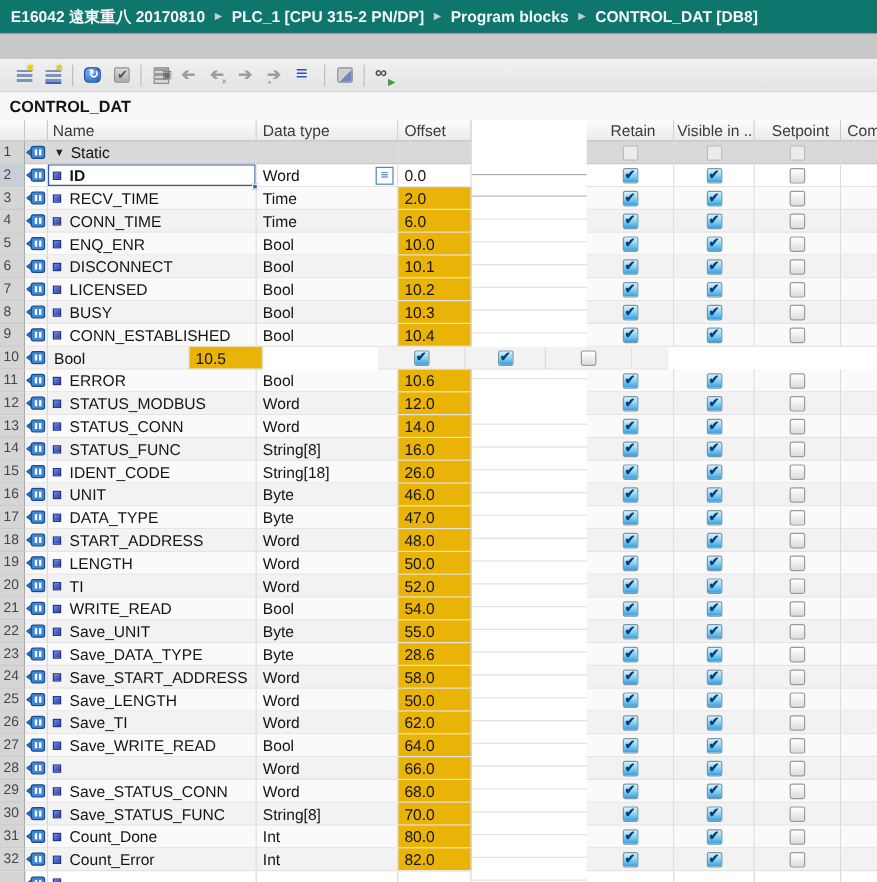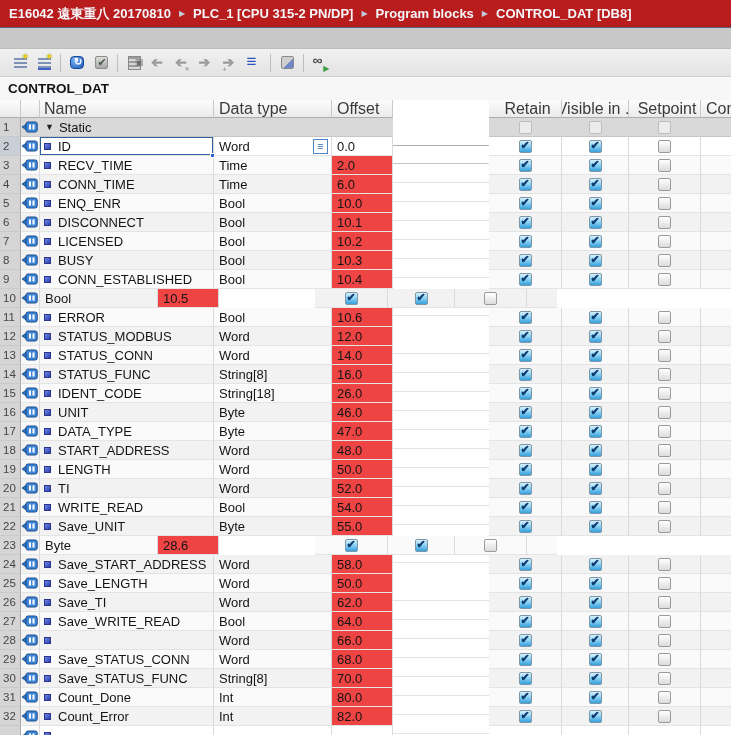--- a/index.html
+++ b/index.html
@@ -1,20 +1,20 @@
 <!DOCTYPE html>
 <html><head>
 <meta charset="utf-8">
 <style>
   * { margin:0; padding:0; box-sizing:border-box; }
   html,body { width:731px; height:735px; overflow:hidden; }
   body { font-family:"Liberation Sans", sans-serif; background:#fff; position:relative; }
 
   
-  .crumbbar { height:28px; background:#b91c1c; display:flex; align-items:center;
+  .crumbbar { height:28px; background:#0f766e; display:flex; align-items:center;
               padding-left:9px; border-bottom:1px solid #55657e; }
   .crumb { color:#f5f7fa; font-size:13px; font-weight:bold; white-space:nowrap; cursor:default; }
   .crumb-sep { color:#c3cbd8; font-size:8px; margin:0 8px; }
 
   
   .band { height:21px; background:#c8c8c8; border-bottom:1px solid #bdbdbd; }
 
   
   .toolbar { height:28px; background:linear-gradient(180deg,#f1f1f1,#e3e3e3);
              border-bottom:1px solid #cfcfcf; display:flex; align-items:center; padding-left:8px; }
@@ -67,54 +67,54 @@
      color:#3f9e3f; font-size:8px; }
 
   
   .titlebar { height:23px; background:#f7f7f7; display:flex; align-items:center; padding-left:8px; }
   .titlebar span { font-size:13.5px; font-weight:bold; color:#141414; }
 
   
   .tbl { width:731px; }
   .hrow { display:flex; height:18px; }
   .hcell { background:linear-gradient(180deg,#fcfcfc,#ebebeb); border-right:1px solid #c9c9c9;
-           border-bottom:1px solid #adadad; font-size:16px; color:#3a3a3a;
+           border-bottom:1px solid #adadad; font-size:13px; color:#3a3a3a;
            display:flex; align-items:center; padding-left:5px; overflow:hidden; white-space:nowrap; }
   .row { display:flex; height:19px; }
   .cell { border-right:1px solid #dadada; border-bottom:1px solid #e4e4e4;
           display:flex; align-items:center; overflow:hidden; white-space:nowrap;
           font-size:13px; color:#141414; position:relative; }
   .c-num      { width:21px; }
   .c-icon     { width:19px; justify-content:center; }
   .c-name     { width:174px; padding-left:4px; }
   .c-type     { width:118px; padding-left:5px; }
   .c-offset   { width:61px;  padding-left:5px; }
   .c-start    { width:96px;  padding-left:5px; color:#9a9a9a;margin-top:45px; }
   .c-retain   { width:73px;  justify-content:center; }
   .c-visible  { width:67px;  justify-content:center; }
   .c-setpoint { width:72px;  justify-content:center; }
   .c-comment  { width:30px;  border-right:none; }
 
   .cell.c-num { background:#d5d5d5; border-right:1px solid #a9a9a9; border-bottom:1px solid #c9c9c9;
                 font-size:11.5px; color:#454545; padding-left:3px; }
   .row.alt  .cell:not(.c-num):not(.c-offset) { background:#f2f2f2; }
   .row.base .cell:not(.c-num):not(.c-offset) { background:#fafafa; }
-  .row .cell.c-offset { background:#ef4444; }
+  .row .cell.c-offset { background:#eab308; }
   .row.sel .cell:not(.c-num) { background:#ffffff; }
   .row.sel .cell.c-num { background:#c9cfd6; }
 
   .row.group .cell:not(.c-num) { background:#d9d9d9; border-bottom:1px solid #c6c6c6; }
   .grp-arrow { font-size:9px; color:#222; margin:0 5px 0 1px; }
 
   .bullet { width:7px; height:7px; background:linear-gradient(135deg,#7186e8,#2c3fa8);
             border:1px solid #27368c; margin-right:7px; flex:none; }
   .tagico { display:block; }
 
   
-  .row.sel .c-name { box-shadow:inset 0 0 0 1px #2f5f9e, inset 0 0 0 2px #ffffff; overflow:visible; }
+  .row.sel .c-name { box-shadow:inset 0 0 0 1px #2f5f9e, inset 0 0 0 2px #ffffff; overflow:visible;font-weight:bold; }
   .fill-handle { position:absolute; right:-2px; bottom:-3px; width:5px; height:5px;
                  background:#2f5fd0; border:1px solid #fff; z-index:5; }
   .dd-btn { position:absolute; right:3px; top:2px; width:15px; height:15px; background:#fff;
             border:1px solid #4a86c6; display:flex; align-items:center; justify-content:center; }
   .dd-btn span { color:#2f6fb0; font-size:11px; font-weight:bold; line-height:1; }
 
   
   .cb { width:13px; height:13px; border:1px solid #7d97a8; border-radius:2px; position:relative;
         background:linear-gradient(180deg,#d8f1fc 0%,#8ed4f4 45%,#36a0dd 100%); }
   .cb .tick { position:absolute; left:1px; top:-2px; font-size:11px; font-weight:bold; color:#0d3d70; }
@@ -941,20 +941,24 @@
       <div class="row base">
         <div class="cell c-num">23</div>
         <div class="cell c-icon">
           <svg class="tagico" width="16" height="12" viewBox="0 0 16 12">
             <polygon points="0,6 5,2.5 5,9.5" fill="#2a6fc9" stroke="#1a4a8a" stroke-width="0.8"></polygon>
             <rect x="4" y="1" width="11.2" height="10" rx="2" fill="#3f87d6" stroke="#1a4a8a"></rect>
             <rect x="7" y="3.5" width="2" height="5" fill="#ffffff"></rect>
             <rect x="10.5" y="3.5" width="2" height="5" fill="#ffffff"></rect>
           </svg>
         </div>
+        <div class="cell c-name">
+          <span class="bullet"></span>
+          <span class="nm">Save_DATA_TYPE</span>
+        </div>
         <div class="cell c-type">
           <span>Byte</span>
         </div>
         <div class="cell c-offset">28.6</div>
         <div class="cell c-start">16#0</div>
         <div class="cell c-retain">
           <span class="cb ">
             <span class="tick">✔</span>
           </span>
         </div>

